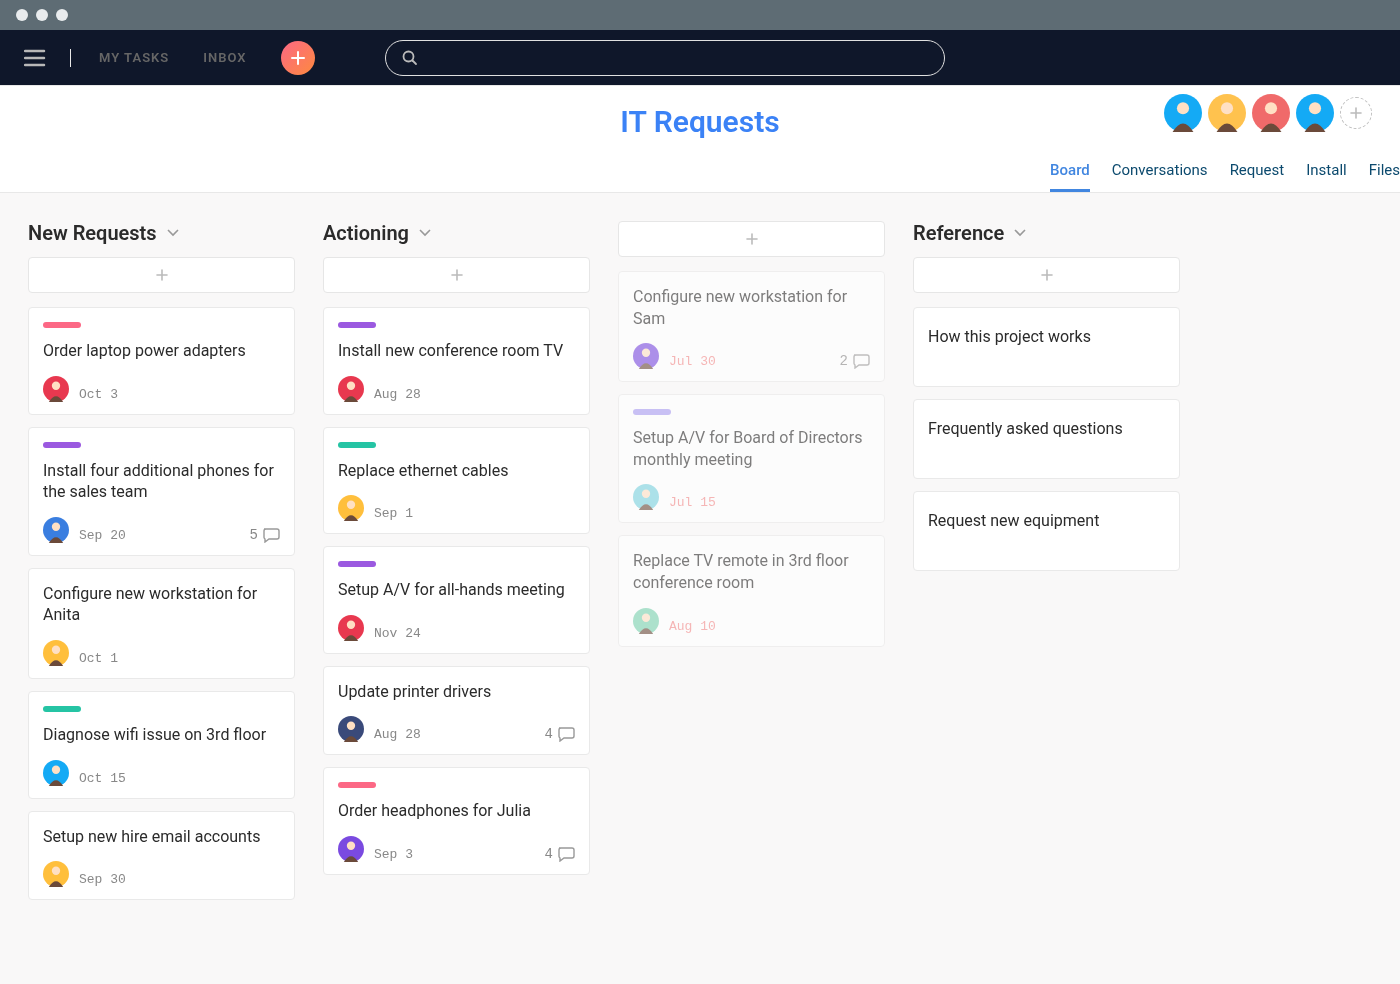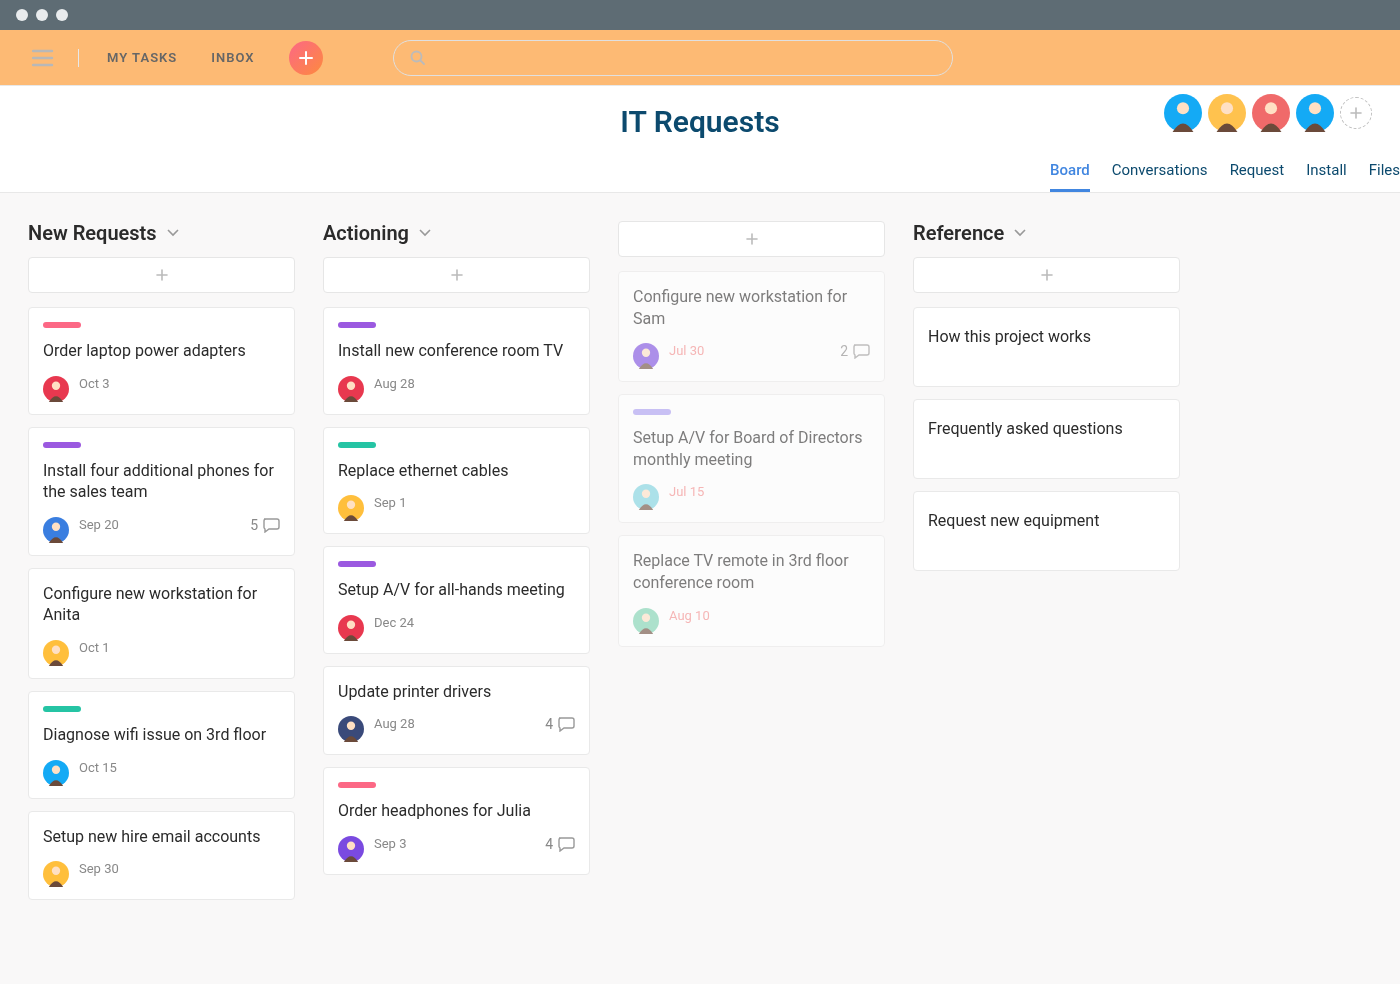--- a/index.html
+++ b/index.html
@@ -1,49 +1,49 @@
 <!DOCTYPE html>
 <html><head>
 <meta charset="utf-8">
 <style>
 * { box-sizing: border-box; margin: 0; padding: 0; }
 body { font-family: -apple-system, BlinkMacSystemFont, "Segoe UI", Roboto, Helvetica, Arial, sans-serif; background: #f9f8f8; width: 1400px; height: 984px; overflow: hidden; }
 
 .titlebar { background: #5e6c74; height: 30px; display: flex; align-items: center; padding: 0 16px; gap: 8px; }
 .traffic { width: 12px; height: 12px; border-radius: 50%; background: #e9ecee; }
 
-.topbar { background: #fdba74; height: 56px; display: flex; align-items: center; padding: 0 32px; border-bottom: 1px solid #e8e8e8; }
+.topbar { background: #0f172a; height: 56px; display: flex; align-items: center; padding: 0 24px; border-bottom: 1px solid #e8e8e8; }
 .hamburger { padding-right: 24px; border-right: 1px solid #e8e8e8; margin-right: 28px; cursor: pointer; }
 .hamburger svg { display: block; }
 .nav-link { font-size: 13px; font-weight: 600; letter-spacing: 1px; color: #666; margin-right: 34px; cursor: pointer; }
 .add-btn { width: 34px; height: 34px; border-radius: 50%; background: linear-gradient(135deg,#fc6885,#fd8a3e); display: flex; align-items: center; justify-content: center; cursor: pointer; margin-right: 70px; }
 .search { flex: 1; max-width: 560px; height: 36px; border: 1px solid #e0e0e0; border-radius: 18px; display: flex; align-items: center; padding: 0 16px; }
 .search svg { margin-right: 8px; }
 
 .project-header { background: #fff; border-bottom: 1px solid #e8e8e8; padding-top: 18px; position: relative; }
-.project-title { text-align: center; font-size: 30px; font-weight: 600; color: #0c4a6e; }
+.project-title { text-align: center; font-size: 30px; font-weight: 600; color: #3b82f6; }
 .members { position: absolute; right: 28px; top: 8px; display: flex; gap: 6px; align-items: center; }
 .avatar-lg { width: 38px; height: 38px; border-radius: 50%; }
 .add-member { width: 32px; height: 32px; border-radius: 50%; border: 1px dashed #c0c0c0; display: flex; align-items: center; justify-content: center; cursor: pointer; }
 
 .tabs { display: flex; justify-content: flex-end; gap: 22px; margin-top: 22px; }
 .tab { font-size: 15px; color: #0c4a6e; padding-bottom: 10px; cursor: pointer; }
 .tab.active { color: #4186e0; border-bottom: 3px solid #4186e0; font-weight: 500; }
 
 .board { display: flex; gap: 0; padding: 28px 28px 0 28px; overflow-x: hidden; }
 .column { width: 267px; margin-right: 28px; flex-shrink: 0; }
 .col-header { display: flex; align-items: center; gap: 10px; margin-bottom: 12px; cursor: pointer; }
 .col-title { font-size: 20px; font-weight: 600; color: #2b2b2b; }
 .add-card { background: #fff; border: 1px solid #e6e6e6; border-radius: 4px; height: 36px; display: flex; align-items: center; justify-content: center; margin-bottom: 14px; cursor: pointer; }
 
 .card { background: #fff; border: 1px solid #e9e9e9; border-radius: 4px; padding: 14px 14px 12px 14px; margin-bottom: 12px; cursor: pointer; }
 .card.faded { opacity: 0.6; }
 .tag { width: 38px; height: 6px; border-radius: 3px; margin-bottom: 12px; }
 .card-title { font-size: 16px; color: #2b2b2b; line-height: 1.35; margin-bottom: 14px; }
-.card-footer { display: flex; align-items: flex-start; gap: 10px; }
+.card-footer { display: flex; align-items: flex-end; gap: 10px; font-family: Liberation Mono, monospace; }
 .avatar-sm { width: 26px; height: 26px; border-radius: 50%; flex-shrink: 0; }
 .due { font-size: 13px; color: #888; }
 .due.past { color: #f48b8b; }
 .spacer { flex: 1; }
 .comments { display: flex; align-items: center; gap: 4px; font-size: 14px; color: #888; }
 
 .simple-card { background: #fff; border: 1px solid #e9e9e9; border-radius: 4px; padding: 18px 14px; min-height: 80px; margin-bottom: 12px; cursor: pointer; }
 .simple-card .card-title { margin-bottom: 0; }
 </style>
 </head>
@@ -254,21 +254,21 @@
       </div>
       <div class="card">
         <div class="tag" style="background:#9b59e0"></div>
         <div class="card-title">Setup A/V for all-hands meeting</div>
         <div class="card-footer">
           <div class="avatar-sm"><svg width="26" height="26">
               <circle cx="13" cy="13" r="13" fill="#e8384f"></circle>
               <circle cx="13" cy="9.75" r="4.16" fill="#ffe0c4"></circle>
               <path d="M5.8500000000000005 26 Q13 14.3 20.150000000000002 26" fill="#6b4a3a"></path>
             </svg></div>
-          <div class="due">Dec 24</div>
+          <div class="due">Nov 24</div>
           <div class="spacer"></div>
         </div>
       </div>
       <div class="card">
         <div class="card-title">Update printer drivers</div>
         <div class="card-footer">
           <div class="avatar-sm"><svg width="26" height="26">
               <circle cx="13" cy="13" r="13" fill="#3a4a7a"></circle>
               <circle cx="13" cy="9.75" r="4.16" fill="#ffe0c4"></circle>
               <path d="M5.8500000000000005 26 Q13 14.3 20.150000000000002 26" fill="#6b4a3a"></path>

